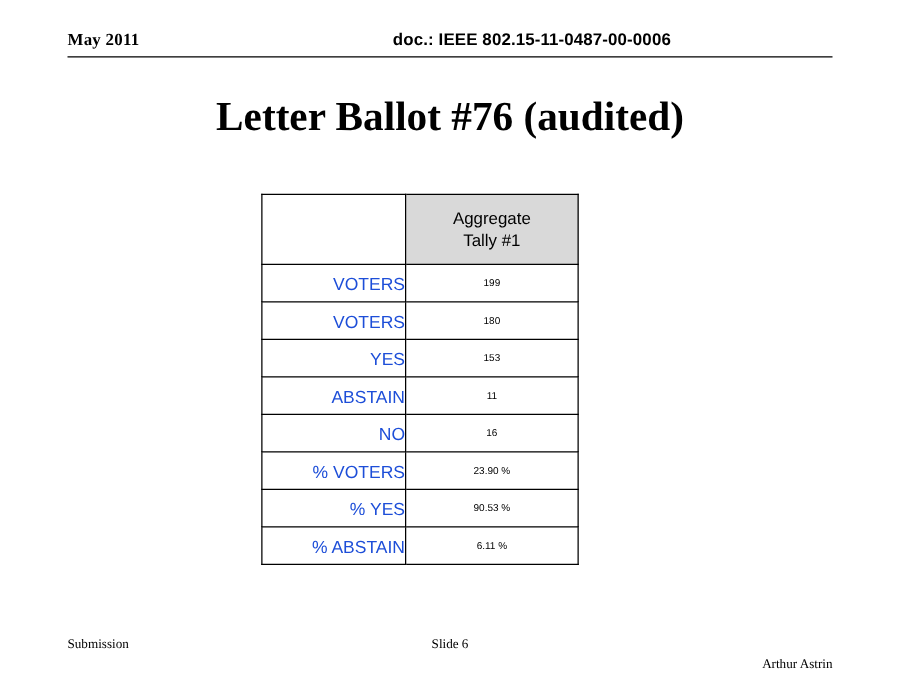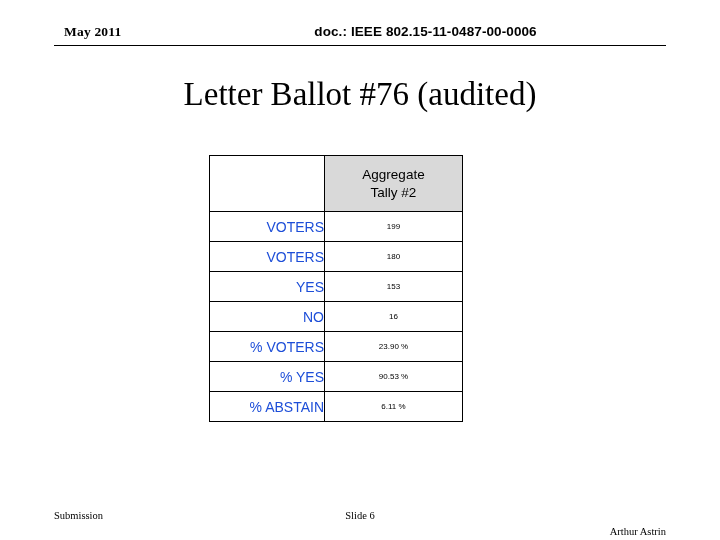--- a/index.html
+++ b/index.html
@@ -18,21 +18,21 @@
   
   .header {
     position: absolute;
     top: 24px;
     left: 54px;
     width: 612px;
     height: 26px;
   }
   .header-left {
     position: absolute;
-    left: 10px;
+    left: 0;
     top: 0;
     font-family: "Liberation Serif", serif;
     font-weight: bold;
     font-size: 13.5px;
     color: #000000;
     letter-spacing: 0.2px;
   }
   .header-right {
     position: absolute;
     left: 131px;
@@ -54,21 +54,21 @@
   }
 
   
   .slide-title {
     position: absolute;
     top: 74px;
     left: 54px;
     width: 612px;
     text-align: center;
     font-family: "Liberation Serif", serif;
-    font-weight: normal;
+    font-weight: bold;
     font-size: 33px;
     line-height: 40px;
     color: #000000;
   }
 
   
   .tally-table {
     position: absolute;
     top: 155px;
     left: 209px;
@@ -157,34 +157,38 @@
 <table class="tally-table">
   <colgroup>
     <col class="col-label">
     <col class="col-value">
   </colgroup>
   <tbody>
     <tr>
       <td class="hdr-blank"></td>
       <td class="hdr-value">
         <div>Aggregate</div>
-        <div>Tally #2</div>
+        <div>Tally #1</div>
       </td>
     </tr>
     <tr>
       <td class="row-label">VOTERS</td>
       <td class="row-value">199</td>
     </tr>
     <tr>
       <td class="row-label">VOTERS</td>
       <td class="row-value">180</td>
     </tr>
     <tr>
       <td class="row-label">YES</td>
       <td class="row-value">153</td>
+    </tr>
+    <tr>
+      <td class="row-label">ABSTAIN</td>
+      <td class="row-value">11</td>
     </tr>
     <tr>
       <td class="row-label">NO</td>
       <td class="row-value">16</td>
     </tr>
     <tr>
       <td class="row-label">% VOTERS</td>
       <td class="row-value">23.90 %</td>
     </tr>
     <tr>

